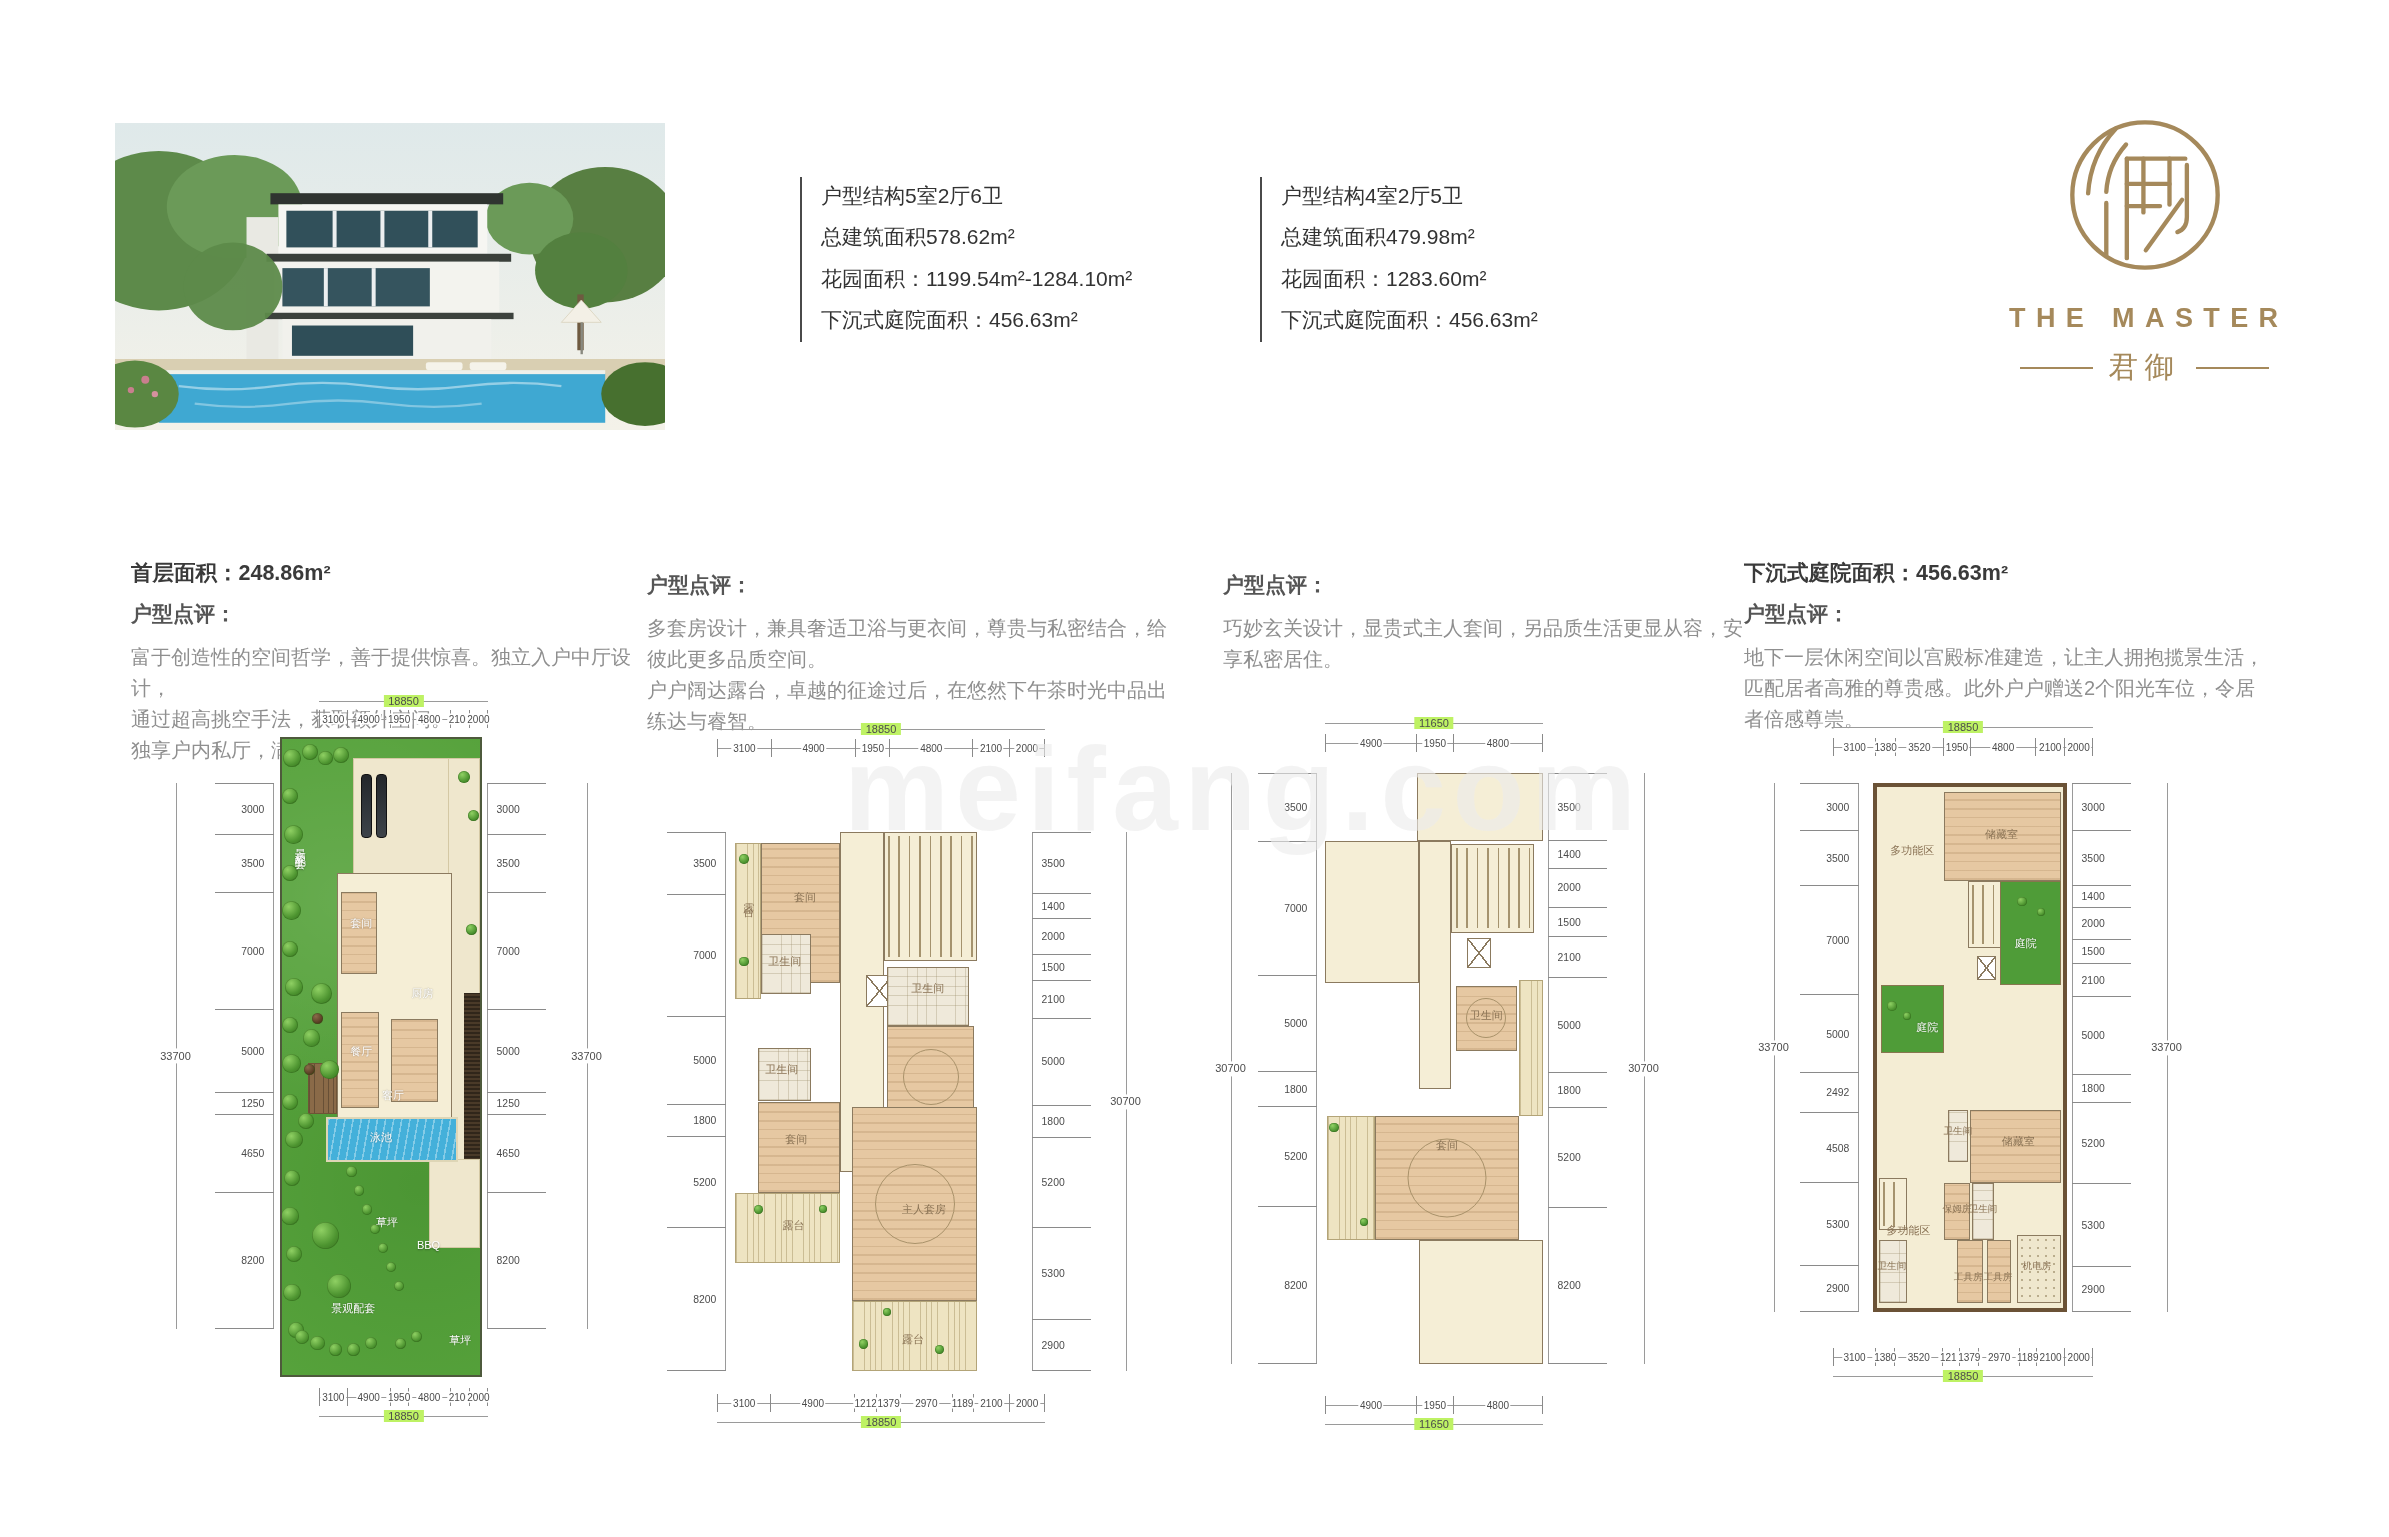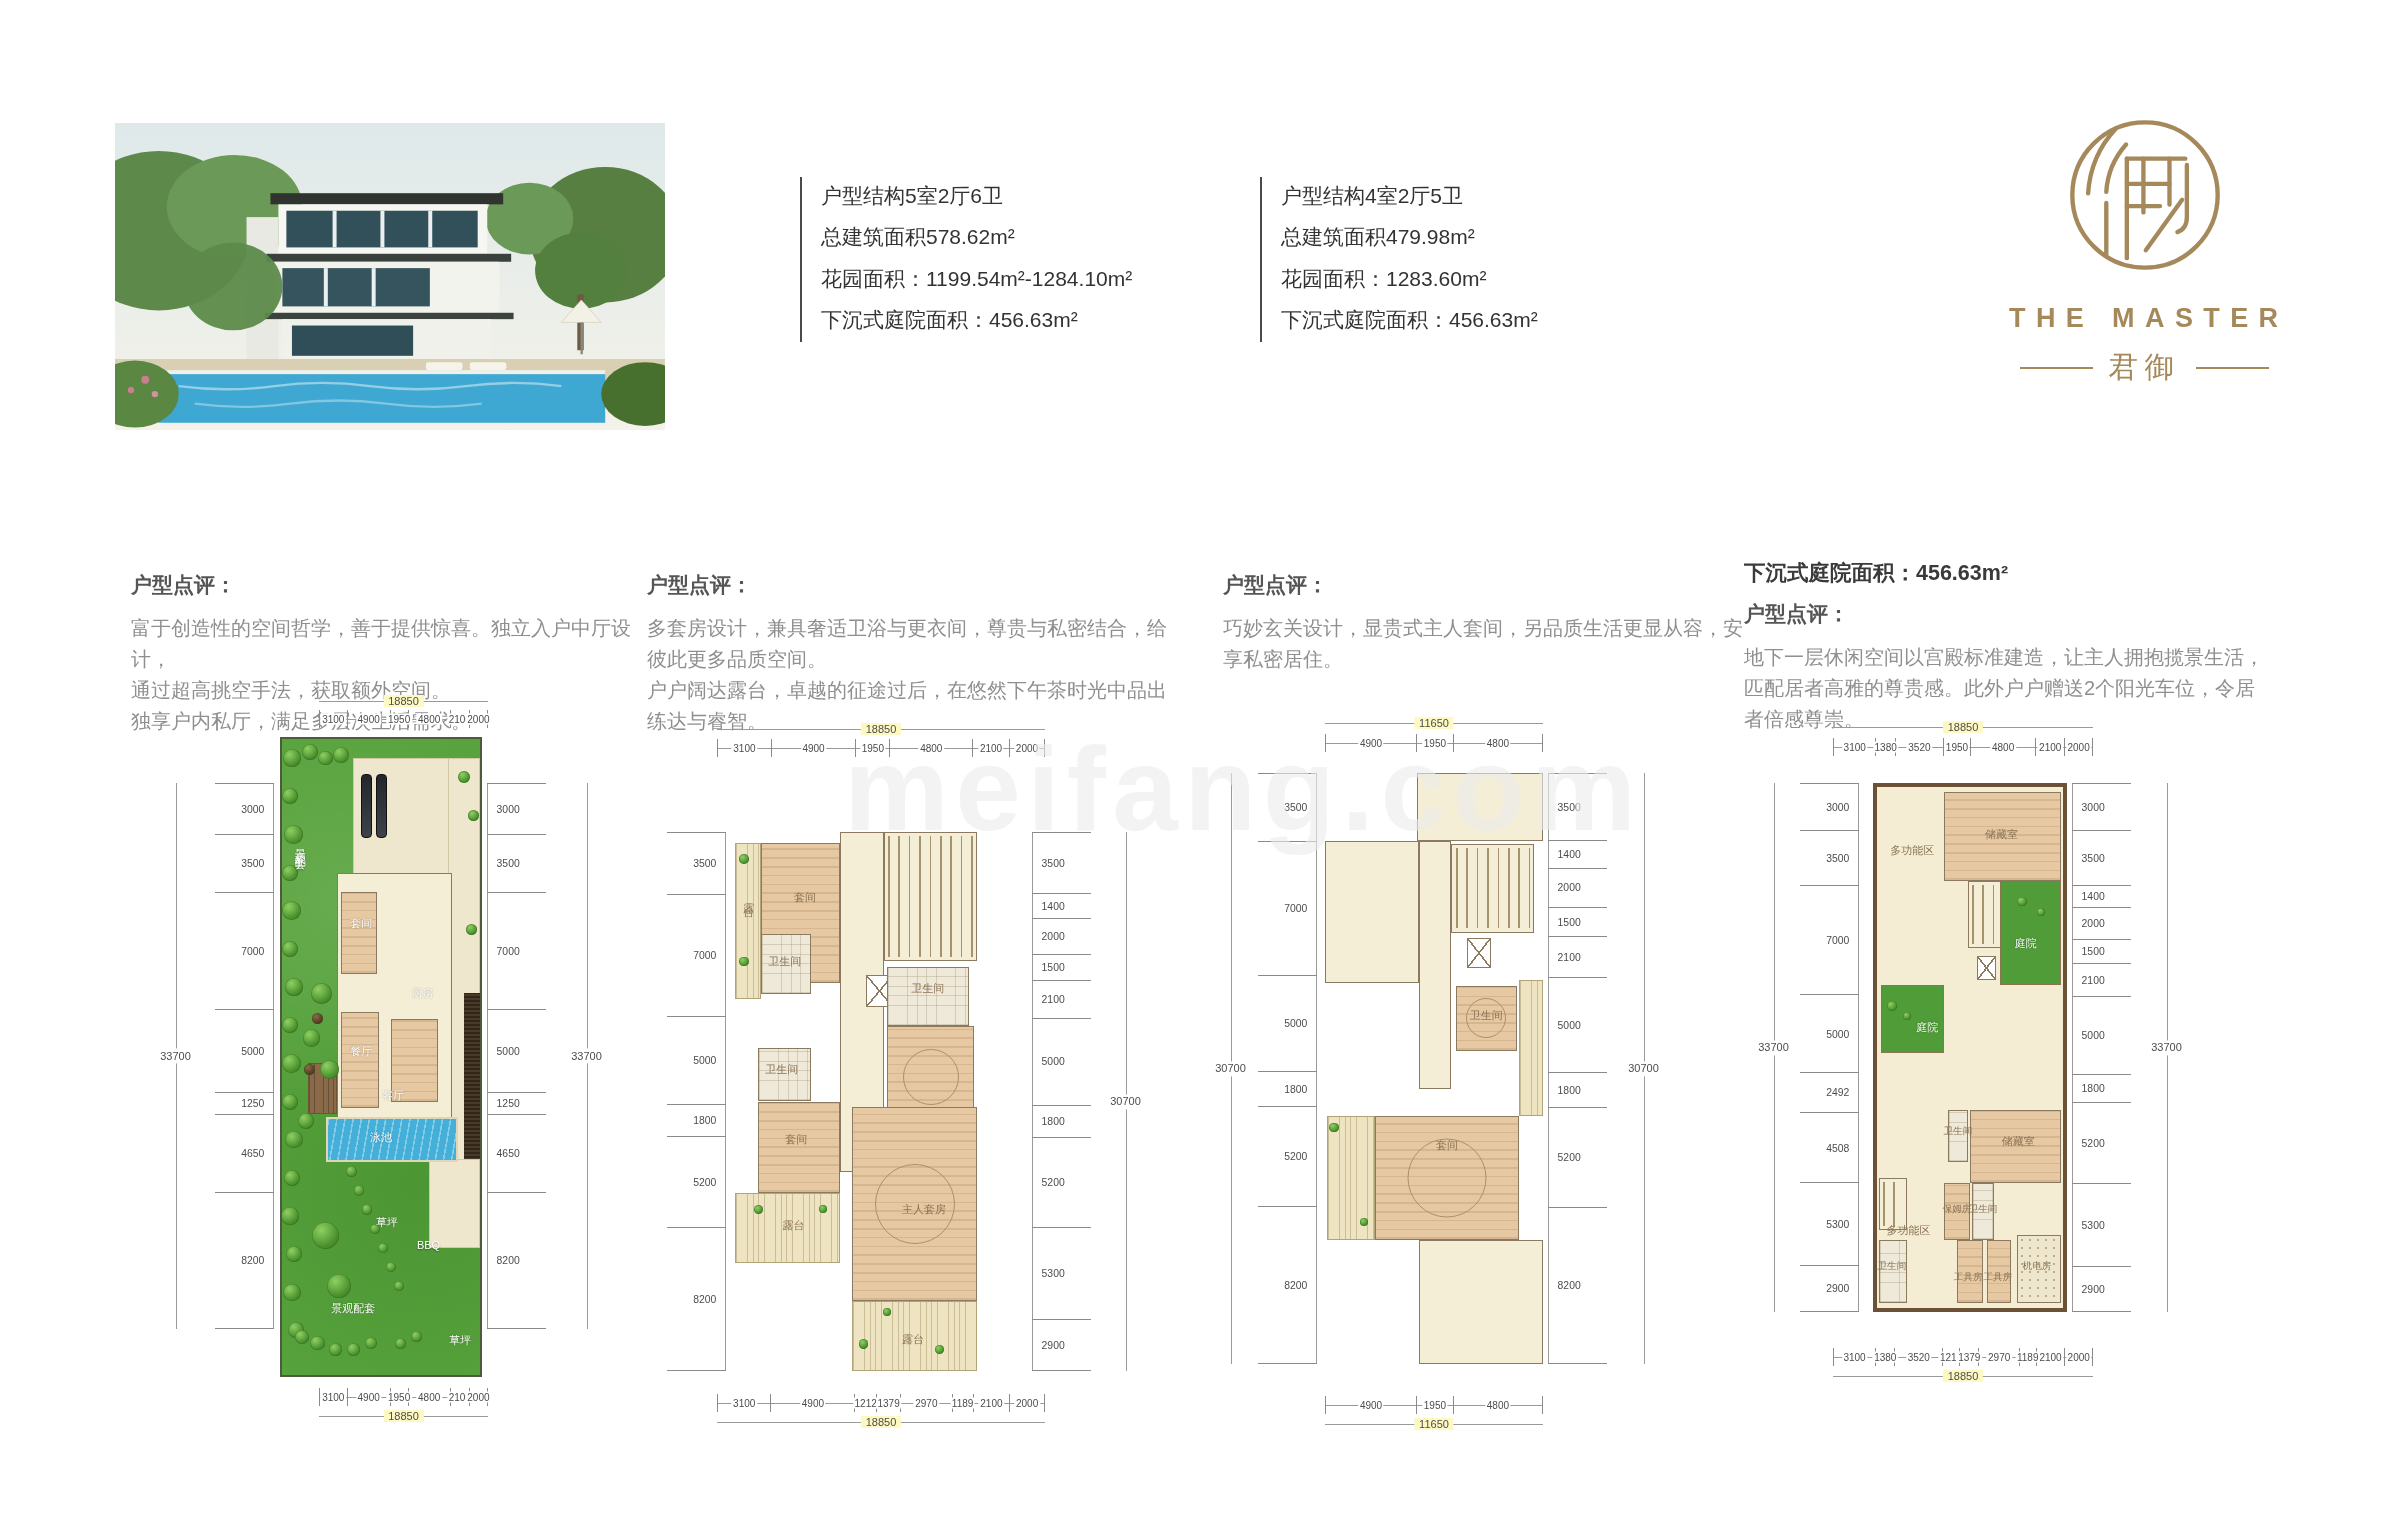--- a/index.html
+++ b/index.html
@@ -33,21 +33,21 @@
 
   
   .panel{position:absolute;left:0;top:0;width:0;height:0;}
   .dim-h{position:absolute;height:17.5px;display:flex;}
   .dim-h::before{content:'';position:absolute;left:0;right:0;top:50%;height:0.8px;background:#9a9a9a;}
   .dim-h .seg{position:relative;border-left:0.8px solid #8a8a8a;height:100%;}
   .dim-h .seg:last-child{border-right:0.8px solid #8a8a8a;}
   .dim-h .seg span{position:absolute;left:50%;top:50%;transform:translate(-50%,-50%);background:#fff;padding:0 1.6px;font-size:10px;color:#4c4c4c;white-space:nowrap;z-index:2;}
   .dim-total-h{position:absolute;height:16px;}
   .dim-total-h::before{content:'';position:absolute;left:0;right:0;top:50%;height:0.8px;background:#9a9a9a;}
-  .dim-total-h span{position:absolute;left:50%;top:50%;transform:translate(-50%,-50%);background:#fef9c3;padding:0 4.8px;font-size:11px;color:#4c4c4c;}
+  .dim-total-h span{position:absolute;left:50%;top:50%;transform:translate(-50%,-50%);background:#bef264;padding:0 4.8px;font-size:11px;color:#4c4c4c;}
   .dim-v{position:absolute;width:59px;display:flex;flex-direction:column;}
   .dim-v::before{content:'';position:absolute;top:0;bottom:0;width:0.8px;background:#9a9a9a;}
   .dim-v.vleft::before{right:0;}
   .dim-v.vright::before{left:0;}
   .dim-v .seg{position:relative;border-top:0.8px solid #8a8a8a;}
   .dim-v .seg:last-child{border-bottom:0.8px solid #8a8a8a;}
   .dim-v .seg span{position:absolute;top:50%;transform:translateY(-50%);background:#fff;padding:0.8px 1.6px;font-size:10.4px;color:#4c4c4c;white-space:nowrap;}
   .dim-v.vleft .seg span{right:8px;}
   .dim-v.vright .seg span{left:8px;}
   .dim-total-v{position:absolute;width:33px;}
@@ -172,20 +172,21 @@
     <div class="brand-cn">
       <span class="rule"></span>
       <span>君御</span>
       <span class="rule"></span>
     </div>
   </div>
 
   <div class="watermark">meifang.com</div>
 
   <section class="desc" style="left:131px">
+    <div class="desc-area">首层面积：248.86m²</div>
     <div class="desc-label">户型点评：</div>
     <div class="desc-lines" id="desc-lines-0">
         <div class="desc-line">富于创造性的空间哲学，善于提供惊喜。独立入户中厅设计，</div>
         <div class="desc-line">通过超高挑空手法，获取额外空间。</div>
         <div class="desc-line">独享户内私厅，满足多层次生活需求。</div>
       </div>
   </section>
   <section class="desc" style="left:647px">
     <div class="desc-label">户型点评：</div>
     <div class="desc-lines" id="desc-lines-1">

